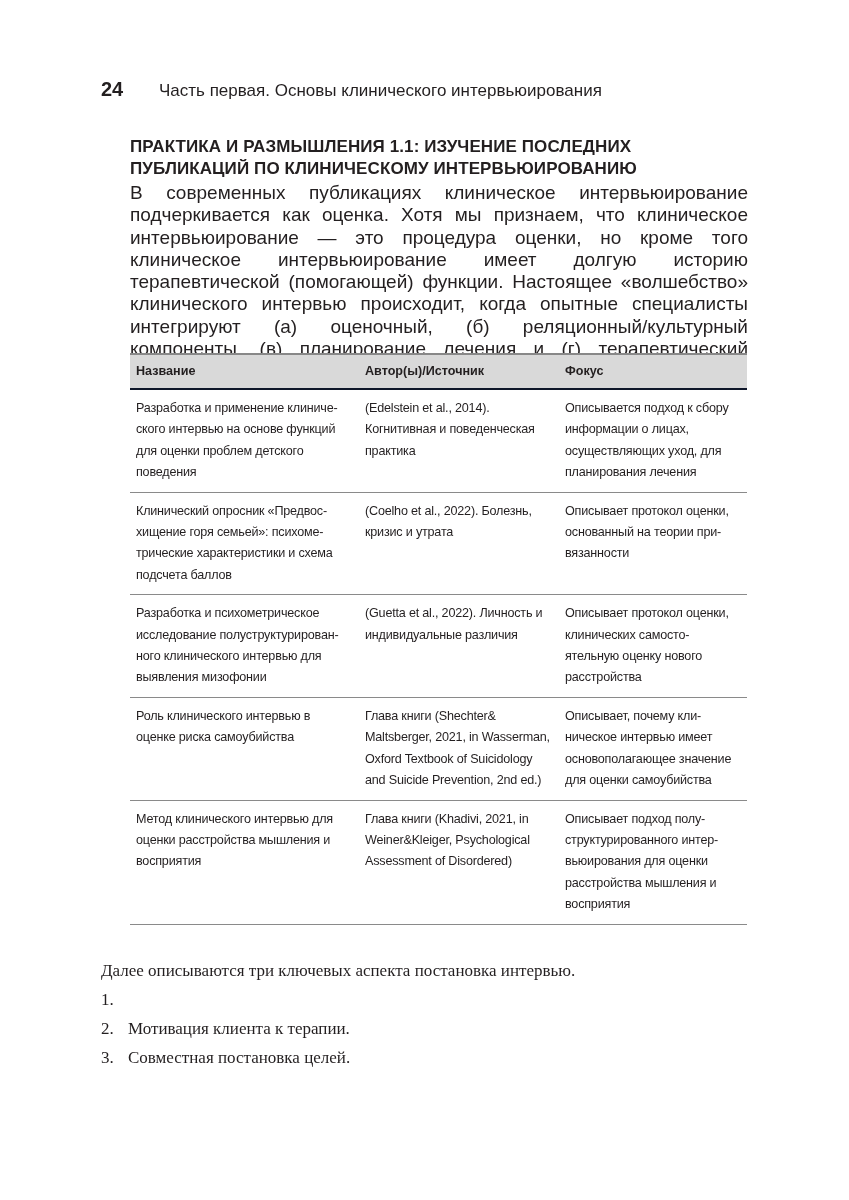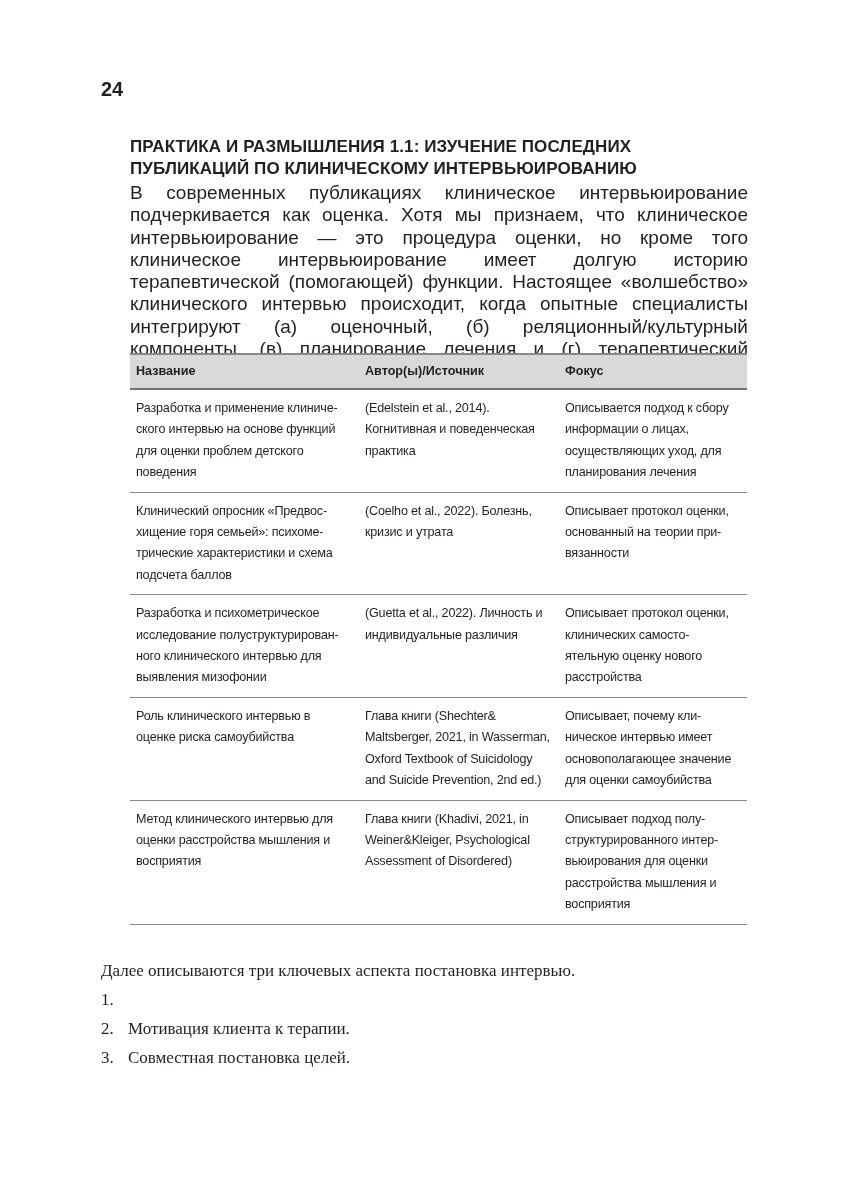--- a/index.html
+++ b/index.html
@@ -4,35 +4,36 @@
 <style>
   html, body { margin:0; padding:0; background:#ffffff; }
   body { width:849px; height:1200px; position:relative; color:#231f20; }
   .page { position:absolute; left:0; top:0; width:849px; height:1200px;padding-left:20px; }
   .running-head { position:absolute; left:101px; top:78px; font-family:"Liberation Sans", sans-serif; font-size:17px; display:flex; align-items:baseline; }
   .page-num { font-weight:bold; font-size:20px; width:58px; }
   .section { position:absolute; left:130px; top:136px; width:618px; font-family:"Liberation Sans", sans-serif; }
   .sec-title { font-weight:bold; font-size:17px; line-height:22px; letter-spacing:0.1px; }
   .sec-body { font-size:19px; line-height:22.3px; text-align:justify; margin-top:2px; }
   table.pubs { position:absolute; left:130px; top:353px; width:617px; border-collapse:collapse; font-family:"Liberation Sans", sans-serif; font-size:12.6px; line-height:21.4px; }
-  table.pubs th { background:#d9d9d9; text-align:left; font-weight:bold; padding:6px 6px 5px 6px; border-top:2px solid #888; border-bottom:2px solid #737373; height:22px; }
+  table.pubs th { background:#d9d9d9; text-align:left; font-weight:bold; padding:6px 6px 5px 6px; border-top:2px solid #888; border-bottom:2px solid #0f172a; height:22px; }
   table.pubs td { vertical-align:top; padding:8px 6px 8px 6px; border-bottom:1.5px solid #8a8a8a; letter-spacing:-0.2px;margin-left:38px; }
   table.pubs th:nth-child(1), table.pubs td:nth-child(1) { width:217px; }
   table.pubs th:nth-child(2), table.pubs td:nth-child(2) { width:188px; }
   .after { position:absolute; left:101px; top:956px; font-family:"Liberation Serif", serif; font-size:17px; line-height:29px; }
   .after ol { margin:0; padding:0; list-style:none; }
   .after li { display:flex; }
   .after .num { width:27px; }
 </style>
 </head>
 <body>
 
 <div class="page">
   <div class="running-head">
     <span class="page-num">24</span>
+    <span>Часть первая. Основы клинического интервьюирования</span>
   </div>
 
   <div class="section">
     <div class="sec-title">ПРАКТИКА И РАЗМЫШЛЕНИЯ 1.1: ИЗУЧЕНИЕ ПОСЛЕДНИХ ПУБЛИКАЦИЙ ПО КЛИНИЧЕСКОМУ ИНТЕРВЬЮИРОВАНИЮ</div>
     <div class="sec-body">В современных публикациях клиническое интервьюирование подчеркивается как оценка. Хотя мы признаем, что клиническое интервьюирование — это процедура оценки, но кроме того клиническое интервьюирование имеет долгую историю терапевтической (помогающей) функции. Настоящее «волшебство» клинического интервью происходит, когда опытные специалисты интегрируют (а) оценочный, (б) реляционный/культурный компоненты, (в) планирование лечения и (г) терапевтический компонент в одно интервью.</div>
   </div>
 
   <table class="pubs">
     <thead>
       <tr>

